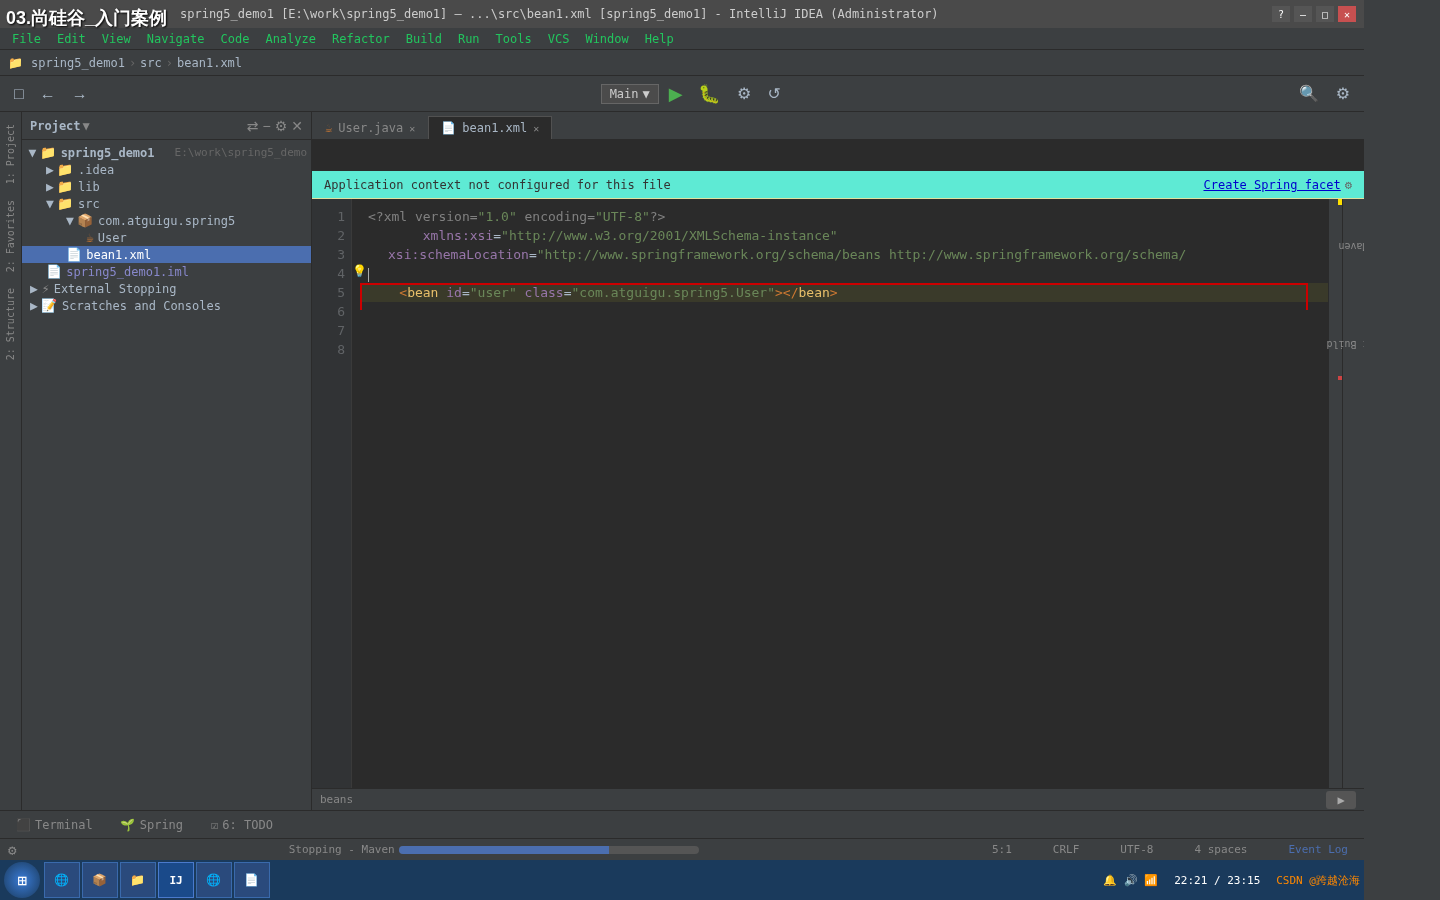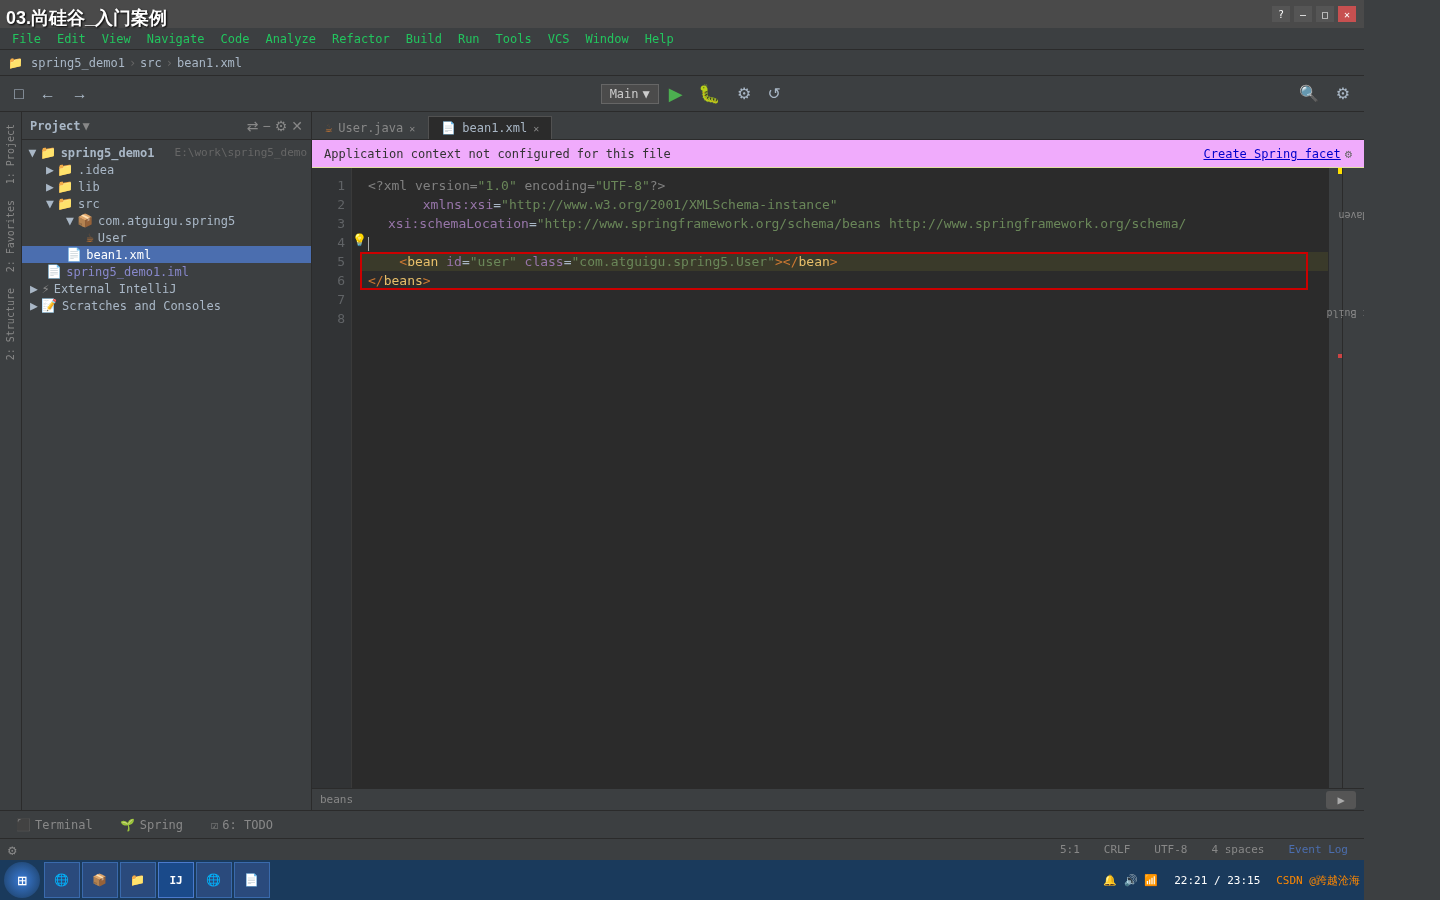--- a/index.html
+++ b/index.html
@@ -46,21 +46,21 @@
     .tree-item .icon { margin-right: 4px; font-size: 13px; }
     .folder-icon { color: #dcb67a; }
     .java-icon { color: #cc7832; }
     .xml-icon { color: #6a8759; }
     .iml-icon { color: #8888cc; }
 
     
     .editor-area { flex: 1; display: flex; flex-direction: column; background: #2b2b2b; overflow: hidden; }
 
     
-    .notification-bar { background: #f0abfc; color: #333; height: 28px; display: flex; align-items: center; padding: 0 12px; font-size: 12px; border-bottom: 1px solid #e0e0a0; }
+    .notification-bar { background: #5eead4; color: #333; height: 28px; display: flex; align-items: center; padding: 0 12px; font-size: 12px; border-bottom: 1px solid #e0e0a0; margin-top: 31px; }
     .notif-link { color: #0000cc; cursor: pointer; text-decoration: underline; margin-left: auto; }
     .notif-gear { margin-left: 4px; cursor: pointer; }
 
     
     .tab-bar { background: #3c3f41; height: 28px; display: flex; align-items: flex-end; border-bottom: 1px solid #2b2b2b; }
     .tab { padding: 4px 12px; font-size: 12px; cursor: pointer; border: 1px solid transparent; border-bottom: none; display: flex; align-items: center; gap: 6px; color: #888; background: #3c3f41; }
     .tab.active { background: #2b2b2b; color: #a9b7c6; border-color: #515151; }
     .tab-close { color: #888; font-size: 10px; cursor: pointer; }
 
     
@@ -74,21 +74,21 @@
     .xml-bracket { color: #cc7832; }
     .xml-tag { color: #e8bf6a; }
     .xml-attr { color: #9876aa; }
     .xml-value { color: #6a8759; }
     .xml-pi { color: #808080; }
     .xml-comment { color: #808080; font-style: italic; }
     .right-icon { writing-mode: vertical-rl; font-size: 10px; color: #888; padding: 8px 2px; cursor: pointer; }
 
     
     .status-bar { background: #3c3f41; height: 22px; display: flex; align-items: center; padding: 0 8px; border-top: 1px solid #2b2b2b; font-size: 11px; color: #888; }
-    .status-item { padding: 0 8px; cursor: pointer; }
+    .status-item { padding: 0 8px; cursor: pointer; margin-left: 17px; }
     .status-progress { display: flex; align-items: center; gap: 4px; flex: 1; justify-content: center; }
     .progress-bar-container { width: 300px; height: 8px; background: #555; border-radius: 4px; overflow: hidden; }
     .progress-bar-fill { height: 100%; background: #4b6eaf; width: 70%; }
 
     
     .bottom-toolbar { background: #3c3f41; height: 28px; display: flex; align-items: center; padding: 0 8px; border-top: 1px solid #2b2b2b; gap: 12px; }
     .bottom-tab { display: flex; align-items: center; gap: 4px; padding: 2px 8px; cursor: pointer; color: #888; font-size: 12px; }
 
     
     .taskbar { background: #1a3a5c; height: 40px; display: flex; align-items: center; padding: 0 4px; }
@@ -105,20 +105,21 @@
     .app-window { position: relative; width: 1364px; height: 900px; overflow: hidden; }
   </style>
 </head>
 <body>
 
 <div class="app-window">
 
   <div class="watermark">03.尚硅谷_入门案例</div>
 
   <div class="title-bar" style="padding-left: 180px;">
+    <span style="font-size:12px; color:#ccc;">spring5_demo1 [E:\work\spring5_demo1] – ...\src\bean1.xml [spring5_demo1] - IntelliJ IDEA (Administrator)</span>
     <div class="win-controls">
       <span style="background:#555;">?</span>
       <span style="background:#555;">—</span>
       <span style="background:#555;">□</span>
       <span style="background:#c75050;">✕</span>
     </div>
   </div>
 
   <div class="menu-bar">
     <span class="menu-item">File</span>
@@ -236,21 +237,21 @@
         <div class="tree-item">
           <span class="indent" style="width:20px;"></span>
           <span class="icon iml-icon">📄</span>
           <span style="color:#8888cc;">spring5_demo1.iml</span>
         </div>
 
         <div class="tree-item">
           <span class="indent" style="width:4px;"></span>
           <span class="icon">▶</span>
           <span class="icon" style="color:#888;">⚡</span>
-          <span>External IntelliJ</span>
+          <span>External Stopping</span>
         </div>
 
         <div class="tree-item">
           <span class="indent" style="width:4px;"></span>
           <span class="icon">▶</span>
           <span class="icon" style="color:#888;">📝</span>
           <span>Scratches and Consoles</span>
         </div>
       </div>
     </div>
@@ -312,23 +313,20 @@
 
             <div style="position: relative;">
               <div style="position:absolute; top:0; left: 0; right: 20px; height: 38px; border: 2px solid #cc0000; background: transparent; z-index: 5; pointer-events: none;"></div>
 
 
               <div class="code-line" style="background: #3a3a2a;">
                 &nbsp;&nbsp;&nbsp;&nbsp;<span class="xml-bracket">&lt;</span><span class="xml-tag">bean</span> <span class="xml-attr">id</span>=<span class="xml-value">"user"</span> <span class="xml-attr">class</span>=<span class="xml-value">"com.atguigu.spring5.User"</span><span class="xml-bracket">&gt;&lt;/</span><span class="xml-tag">bean</span><span class="xml-bracket">&gt;</span>
               </div>
             </div>
 
-            <div class="code-line">
-              <span class="xml-bracket">&lt;/</span><span class="xml-tag">beans</span><span class="xml-bracket">&gt;</span>
-            </div>
           </div>
         </div>
 
         <div style="width: 14px; background: #3c3f41; position: relative; border-left: 1px solid #2b2b2b;">
           <div style="position:absolute; top: 0; right: 0; width: 4px; height: 6px; background: #ffe000;"></div>
           <div style="position:absolute; top: 30%; right: 0; width: 4px; height: 4px; background: #cc4444;"></div>
         </div>
 
         <div style="width: 22px; background: #3c3f41; border-left: 1px solid #2b2b2b; display: flex; flex-direction: column; align-items: center; padding-top: 4px;">
           <div class="right-icon" style="transform: rotate(90deg); margin-top: 20px; color: #888; font-size: 10px;">Maven</div>
@@ -356,20 +354,26 @@
       <span>Spring</span>
     </div>
     <div class="bottom-tab">
       <span>☑</span>
       <span>6: TODO</span>
     </div>
   </div>
 
   <div class="status-bar">
     <span style="font-size:14px; margin-right:4px;">⚙</span>
+    <div class="status-progress">
+      <span>Stopping - Maven</span>
+      <div class="progress-bar-container">
+        <div class="progress-bar-fill"></div>
+      </div>
+    </div>
     <div style="margin-left:auto; display:flex; gap:8px; align-items:center;">
       <span class="status-item">5:1</span>
       <span class="status-item">CRLF</span>
       <span class="status-item">UTF-8</span>
       <span class="status-item">4 spaces</span>
       <span class="status-item" style="color:#4b6eaf;">Event Log</span>
     </div>
   </div>
 
   <div class="taskbar">

